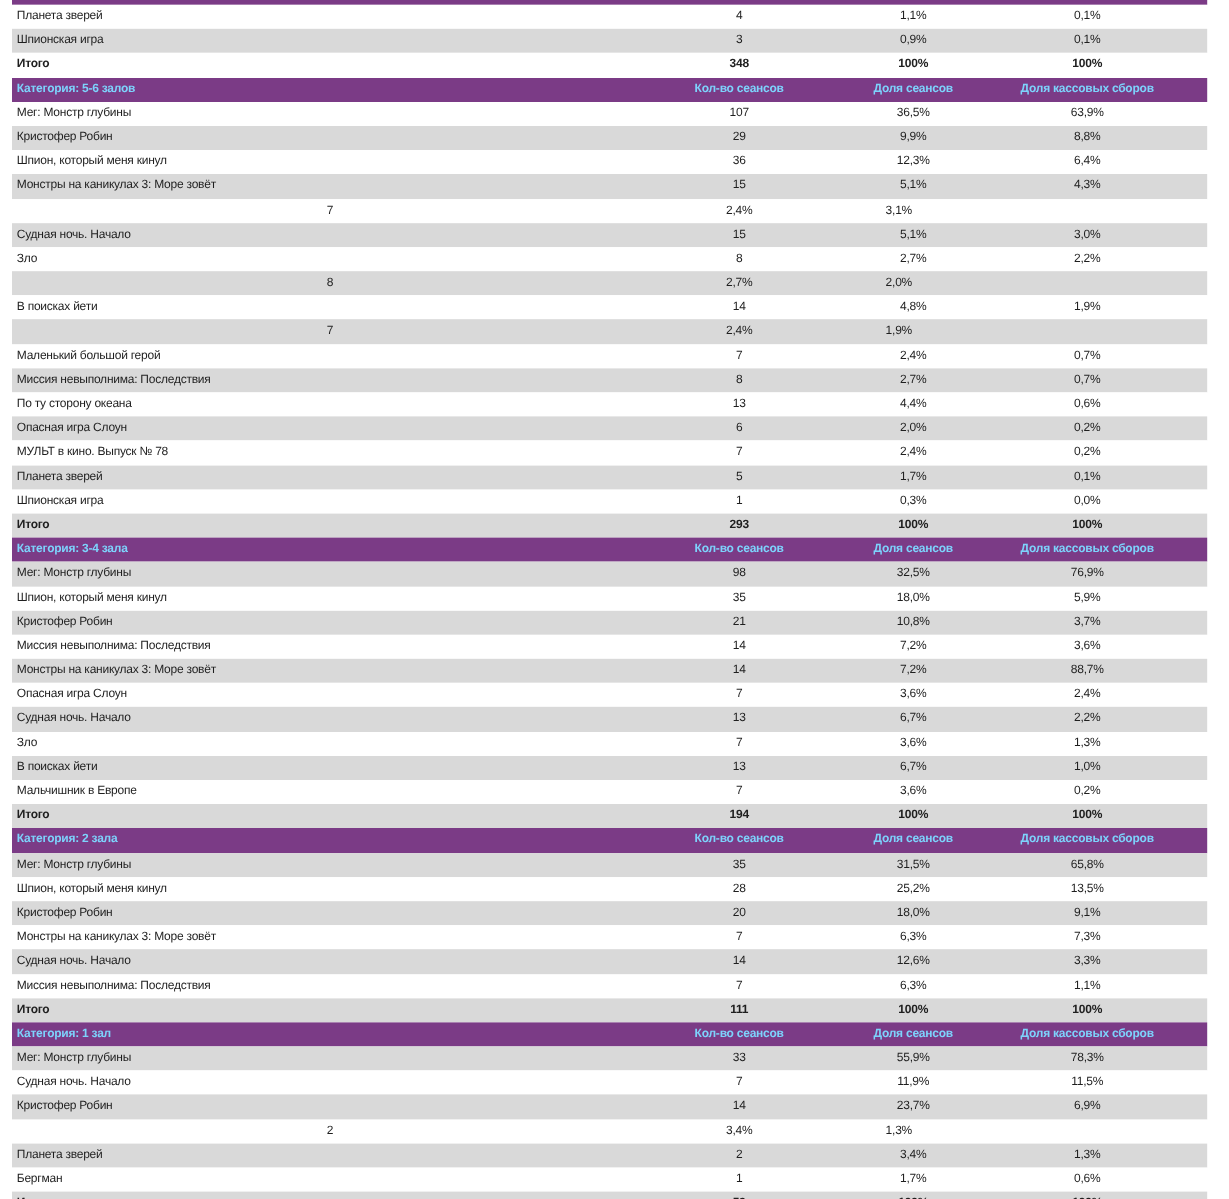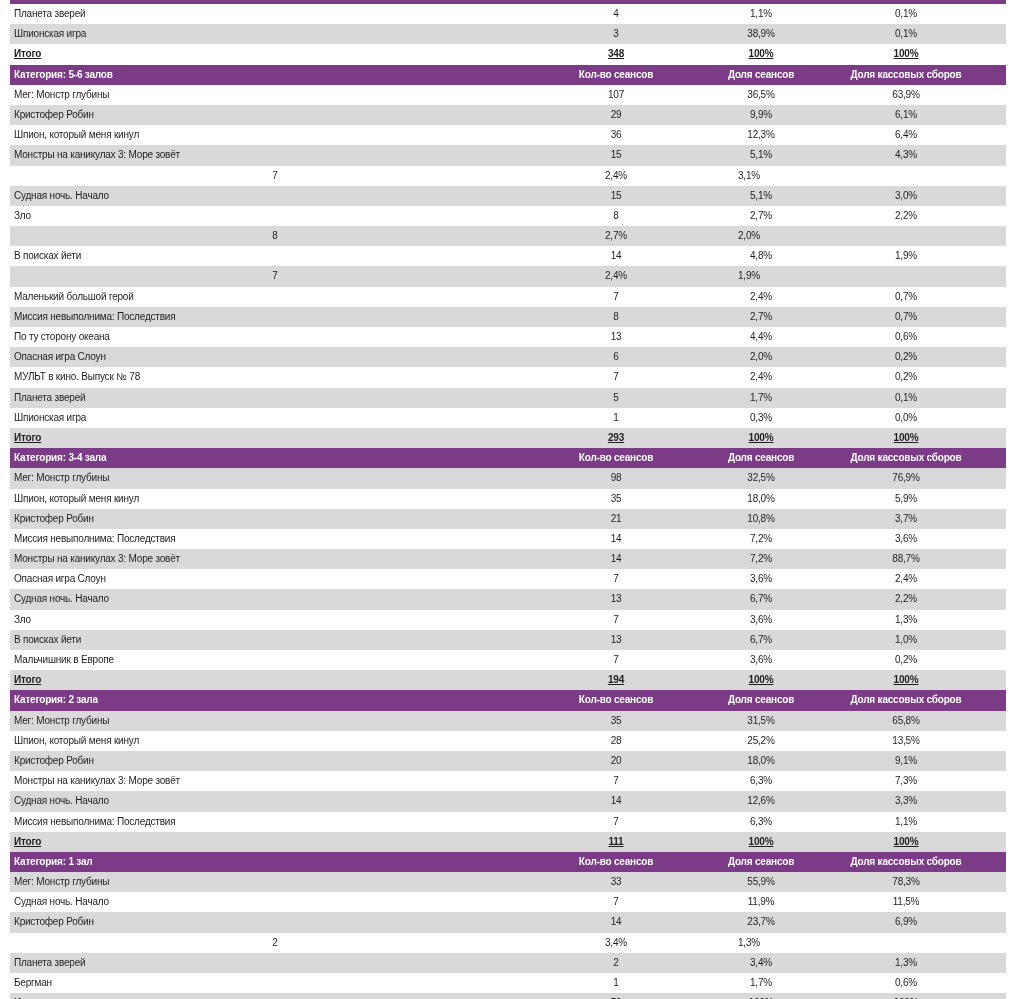--- a/index.html
+++ b/index.html
@@ -17,23 +17,23 @@
   }
   .row{
     display:grid;
     grid-template-columns:530px 152px 138px 176px;
     height:20.2px;line-height:20.2px;
     font-size:10px;letter-spacing:-0.2px;
     background:#ffffff;
   }
   .row.alt{background:var(--stripe);}
   .row.header-row{
-    background:var(--accent);color:#ffffff;font-weight:bold;
-  }
-  .row.total-row{font-weight:bold;text-decoration:underline;}
+    background:var(--accent);color:#7dd3fc;font-weight:bold;
+  }
+  .row.total-row{font-weight:bold;}
   .cell{
     overflow:hidden;white-space:nowrap;
   }
   .name-cell{text-align:left;padding-left:4px;}
   .num-cell{text-align:center;}
   .cell.last{padding-right:24px;}
 </style>
 </head>
 <body style="color: rgb(31, 31, 31);">
 
@@ -42,21 +42,21 @@
   <div id="rows">
       <div class="row">
         <div class="cell name-cell">Планета зверей</div>
         <div class="cell num-cell">4</div>
         <div class="cell num-cell">1,1%</div>
         <div class="cell num-cell last">0,1%</div>
       </div>
       <div class="row alt">
         <div class="cell name-cell">Шпионская игра</div>
         <div class="cell num-cell">3</div>
-        <div class="cell num-cell">38,9%</div>
+        <div class="cell num-cell">0,9%</div>
         <div class="cell num-cell last">0,1%</div>
       </div>
       <div class="row total-row">
         <div class="cell name-cell">Итого</div>
         <div class="cell num-cell">348</div>
         <div class="cell num-cell">100%</div>
         <div class="cell num-cell last">100%</div>
       </div>
       <div class="row header-row">
         <div class="cell name-cell">Категория: 5-6 залов</div>
@@ -67,21 +67,21 @@
       <div class="row">
         <div class="cell name-cell">Мег: Монстр глубины</div>
         <div class="cell num-cell">107</div>
         <div class="cell num-cell">36,5%</div>
         <div class="cell num-cell last">63,9%</div>
       </div>
       <div class="row alt">
         <div class="cell name-cell">Кристофер Робин</div>
         <div class="cell num-cell">29</div>
         <div class="cell num-cell">9,9%</div>
-        <div class="cell num-cell last">6,1%</div>
+        <div class="cell num-cell last">8,8%</div>
       </div>
       <div class="row">
         <div class="cell name-cell">Шпион, который меня кинул</div>
         <div class="cell num-cell">36</div>
         <div class="cell num-cell">12,3%</div>
         <div class="cell num-cell last">6,4%</div>
       </div>
       <div class="row alt">
         <div class="cell name-cell">Монстры на каникулах 3: Море зовёт</div>
         <div class="cell num-cell">15</div>

